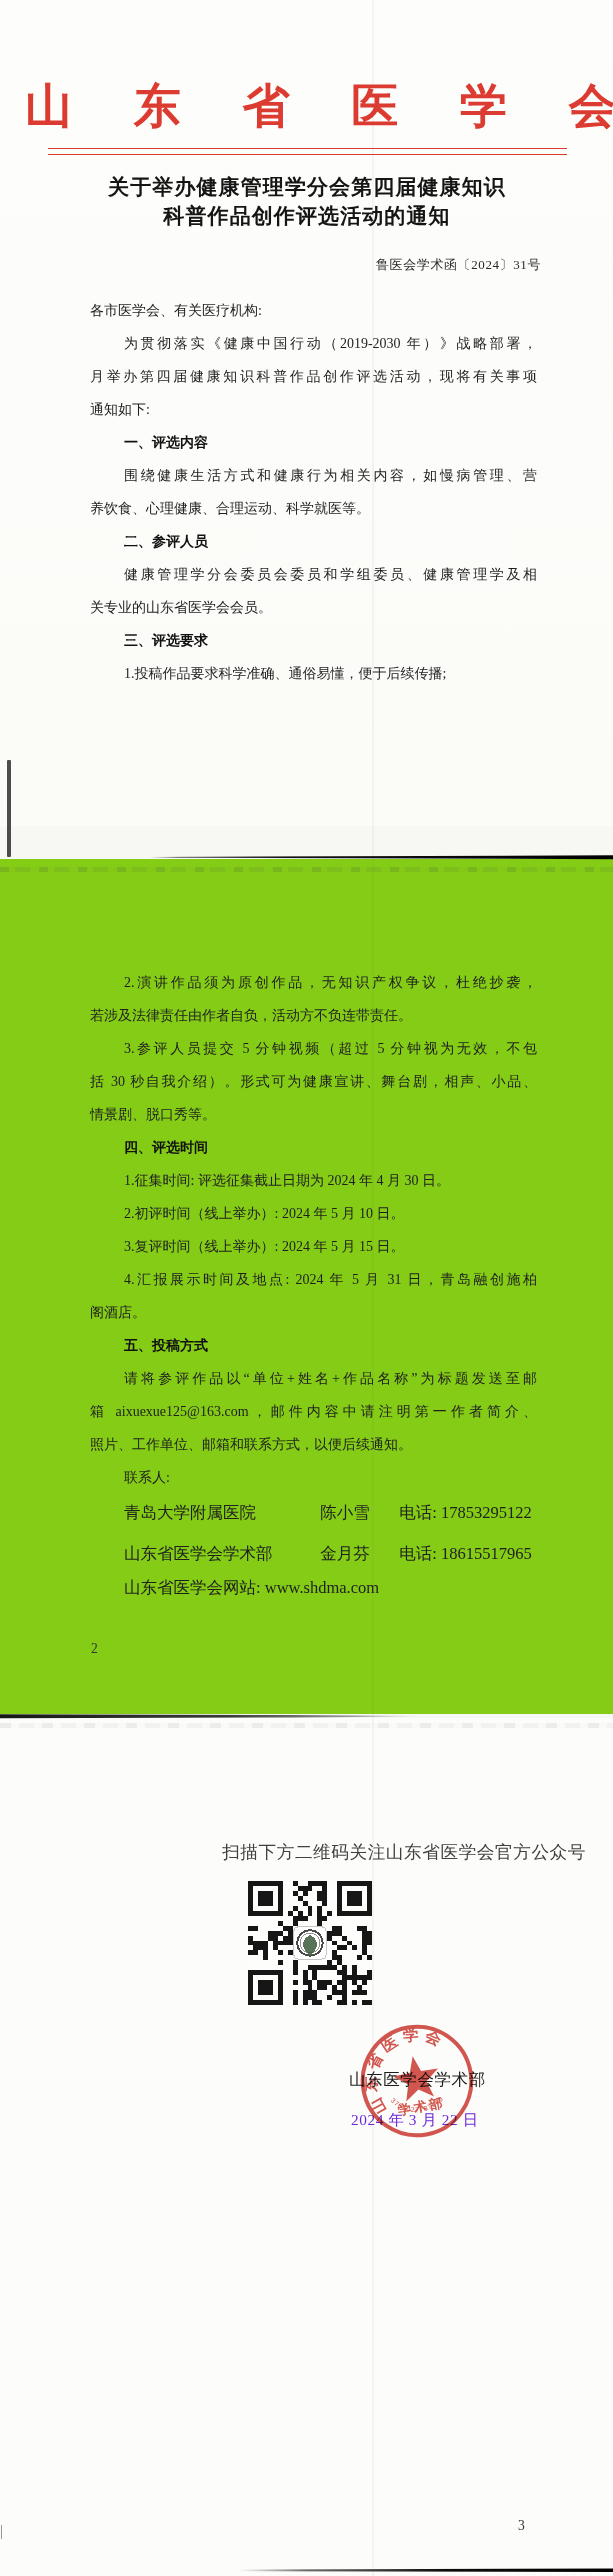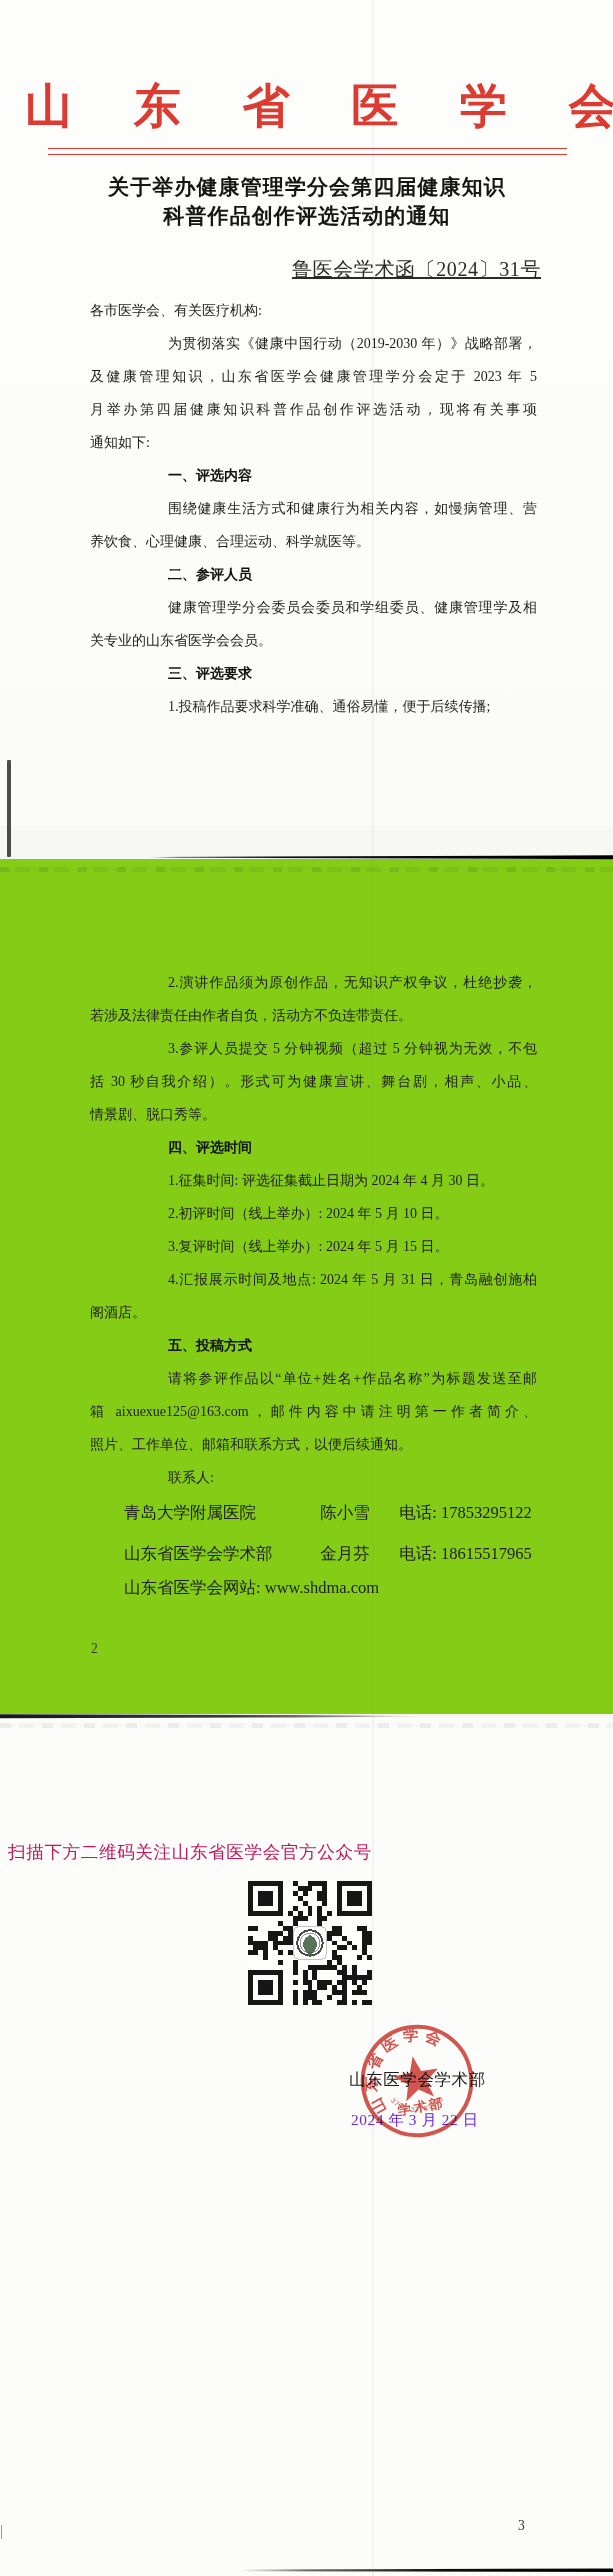--- a/index.html
+++ b/index.html
@@ -25,45 +25,45 @@
     position:absolute;top:148px;left:48px;right:47px;height:4.5px;
     border-top:1.7px solid #da3b30;border-bottom:1.7px solid #da3b30;
   }
   .notice-title{
     position:absolute;top:172px;left:0;right:0;text-align:center;
     font-family:"Liberation Sans","DejaVu Sans",sans-serif;
     font-weight:700;font-size:21px;line-height:29px;letter-spacing:1.1px;color:#151515;
   }
   .doc-number{
     position:absolute;top:256px;right:73px;
-    font-size:20px;letter-spacing:0.6px;color:#2a2a2a;white-space:nowrap;text-decoration:underline;
+    font-size:13px;letter-spacing:0.6px;color:#2a2a2a;white-space:nowrap;
   }
 
   
   .body-block{position:absolute;left:90px;right:77px;}
   #p1-body{top:294px;}
   #p2-body{top:107px;}
   .bl{font-size:14px;line-height:33px;height:33px;color:#1f1f1f;}
   .fill{text-align:justify;text-align-last:justify;}
-  .indent{text-indent:34px;margin-left:44px;}
+  .indent{text-indent:34px;}
   .hei{font-family:"Liberation Sans","DejaVu Sans",sans-serif;font-weight:700;color:#111;}
 
   .contact-row{position:absolute;left:124px;font-size:16.5px;line-height:19.3px;color:#1f1f1f;white-space:nowrap;}
   .contact-org{display:inline-block;width:192px;}
   .contact-name{display:inline-block;width:75px;}
   .website-row{position:absolute;left:124px;font-size:16.5px;color:#1f1f1f;white-space:nowrap;}
 
   .page-num{position:absolute;font-size:13.6px;color:#333;}
   #pn2{left:91px;top:782px;}
   #pn3{left:518px;top:800px;}
 
   
   .qr-caption{
-    position:absolute;top:122px;left:8px;right:28px;text-align:left;
-    font-size:17.6px;letter-spacing:0.6px;color:#be185d;
+    position:absolute;top:122px;left:8px;right:28px;text-align:right;
+    font-size:17.6px;letter-spacing:0.6px;color:#404040;
   }
   .qr-wrap{position:absolute;left:248px;top:163px;width:124px;height:124px;}
   .seal-wrap{position:absolute;left:357px;top:303px;width:120px;height:120px;mix-blend-mode:multiply;}
   .sig-org{position:absolute;left:349px;top:351px;font-size:16.5px;letter-spacing:0.6px;color:#1c1c1c;white-space:nowrap;}
   .sig-date{position:absolute;left:351px;top:392px;font-size:15.3px;letter-spacing:0.6px;color:#6d28d9;white-space:nowrap;}
 
   
   .artifact{position:absolute;pointer-events:none;}
   #sep1{top:855px;left:149px;right:0;height:4.5px;
     background:linear-gradient(90deg,rgba(15,15,15,0) 0,rgba(15,15,15,.65) 6%,#101010 30%,#000 100%);
@@ -90,21 +90,20 @@
   <div class="red-rule"></div>
   <div class="notice-title">
     <div>关于举办健康管理学分会第四届健康知识</div>
     <div>科普作品创作评选活动的通知</div>
   </div>
   <div class="doc-number">鲁医会学术函〔2024〕31号</div>
 
   <div class="body-block" id="p1-body">
     <div class="bl">各市医学会、有关医疗机构:</div>
     <div class="bl indent fill">为贯彻落实《健康中国行动（2019-2030 年）》战略部署，</div>
-    <div class="bl fill">及健康管理知识，山东省医学会健康管理学分会定于 2023 年 5</div>
     <div class="bl fill">月举办第四届健康知识科普作品创作评选活动，现将有关事项</div>
     <div class="bl">通知如下:</div>
     <div class="bl indent hei">一、评选内容</div>
     <div class="bl indent fill">围绕健康生活方式和健康行为相关内容，如慢病管理、营</div>
     <div class="bl">养饮食、心理健康、合理运动、科学就医等。</div>
     <div class="bl indent hei">二、参评人员</div>
     <div class="bl indent fill">健康管理学分会委员会委员和学组委员、健康管理学及相</div>
     <div class="bl">关专业的山东省医学会会员。</div>
     <div class="bl indent hei">三、评选要求</div>
     <div class="bl indent">1.投稿作品要求科学准确、通俗易懂，便于后续传播;</div>

